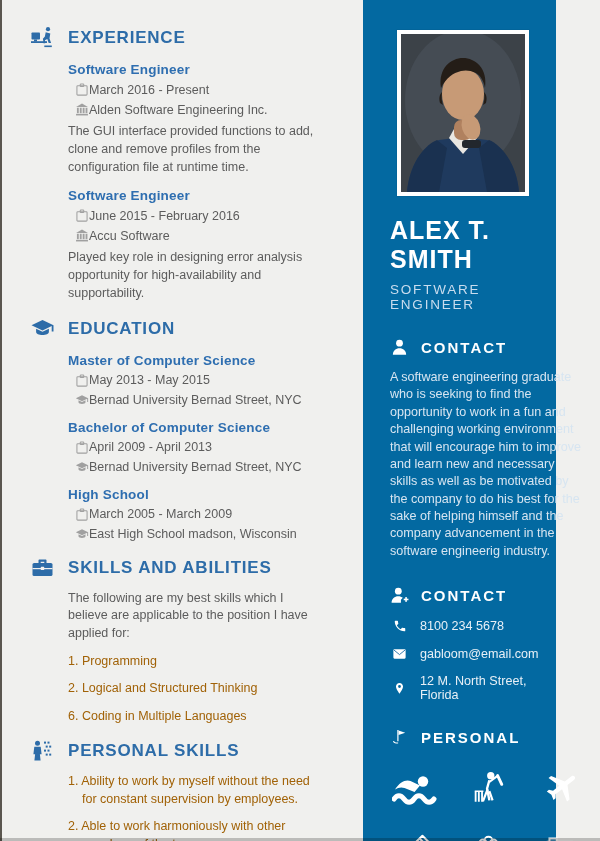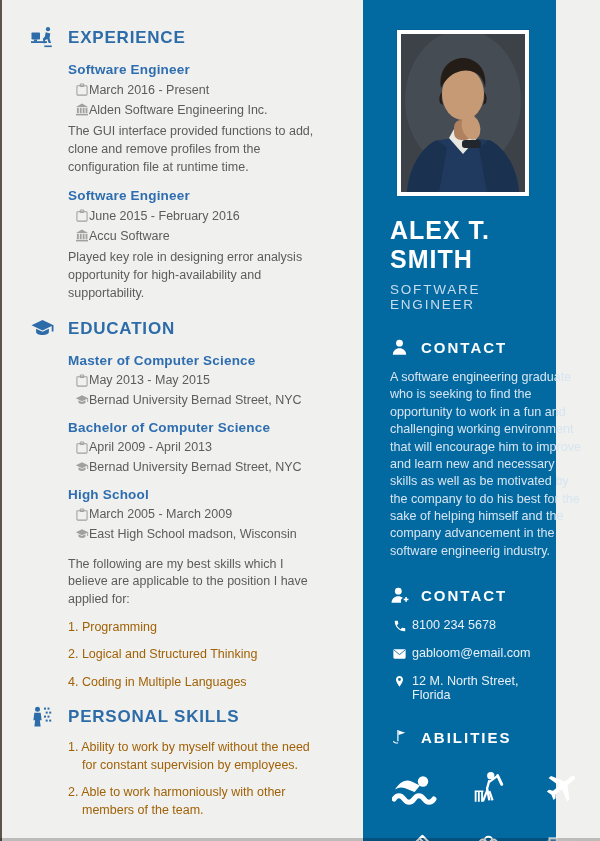--- a/index.html
+++ b/index.html
@@ -26,21 +26,21 @@
   
   .right-col{width:193px;box-sizing:border-box;background:#0369a1;color:#fff;padding:30px 20px 0 27px;}
   .photo-frame{width:124px;height:158px;background:#fff;padding:4px;margin:0 auto;box-shadow:0 0 0 0.5px rgba(0,0,0,0.08);}
   .photo{width:124px;height:158px;display:block;}
   .person-name{font-size:25px;font-weight:bold;letter-spacing:1px;color:#ffffff;margin-top:20px;}
   .person-title{font-size:13.5px;letter-spacing:1.8px;color:#c9dcee;margin-top:8px;}
   .r-section-header{display:flex;align-items:center;gap:12px;margin-top:26px;}
   .r-section-header .r-icon{width:19px;height:19px;color:#fff;flex:0 0 auto;display:flex;align-items:center;justify-content:center;}
   .r-section-header h2{margin:0;font-size:15px;font-weight:bold;letter-spacing:2px;color:#fff;}
   .career-text{font-size:12.6px;line-height:1.38;color:#d7e5f1;margin-top:12px;width:192px;}
-  .contact-row{display:flex;align-items:flex-start;gap:5px;margin:13px 0 13px 2px;}
+  .contact-row{display:flex;align-items:center;gap:13px;margin:13px 0 13px 2px;}
   .contact-row .c-icon{width:15px;height:15px;color:#fff;flex:0 0 auto;display:flex;align-items:center;justify-content:center;}
   .contact-row .c-text{font-size:12.6px;color:#e8f0f7;}
   .interest-grid{display:grid;grid-template-columns:72px 72px 62px;row-gap:16px;margin-top:18px;padding-left:2px;}
   .interest-cell{width:48px;height:46px;color:#fff;display:flex;align-items:center;justify-content:center;}
   svg{display:block;}
 </style>
 </head>
 <body>
 
 <svg width="0" height="0" style="position:absolute">
@@ -283,25 +283,33 @@
               <svg width="14" height="15" viewBox="0 0 16 16">
                 <use href="#i-gradcap-sm"></use>
               </svg>
             </span>
           <span class="row-text">East High School madson, Wisconsin</span>
         </div>
       </div>
     </div>
 
     <div class="section">
+      <div class="section-header">
+        <span class="sec-icon">
+            <svg width="25" height="24">
+              <use href="#i-briefcase"></use>
+            </svg>
+          </span>
+        <h2>SKILLS AND ABILITIES</h2>
+      </div>
       <div class="section-content">
         <div class="intro-text">The following are my best skills which I believe are applicable to the position I have applied for:</div>
         <div class="plain-list-item">1. Programming</div>
         <div class="plain-list-item">2. Logical and Structured Thinking</div>
-        <div class="plain-list-item">4. Coding in Multiple Languages</div>
+        <div class="plain-list-item">6. Coding in Multiple Languages</div>
       </div>
     </div>
 
     <div class="section">
       <div class="section-header">
         <span class="sec-icon">
             <svg width="25" height="24">
               <use href="#i-personlist"></use>
             </svg>
           </span>
@@ -382,21 +390,21 @@
         <span class="c-text">12 M. North Street, Florida</span>
       </div>
     </div>
 
     <div class="r-section-header">
       <span class="r-icon">
           <svg width="18" height="19" viewBox="0 0 24 24">
             <use href="#i-flag"></use>
           </svg>
         </span>
-      <h2>ABILITIES</h2>
+      <h2>PERSONAL</h2>
     </div>
     <div class="interest-grid">
       <span class="interest-cell">
           <svg width="48" height="40" viewBox="0 0 48 40">
             <use href="#i-swim"></use>
           </svg>
         </span>
       <span class="interest-cell">
           <svg width="44" height="40" viewBox="0 0 48 40">
             <use href="#i-cricket"></use>

